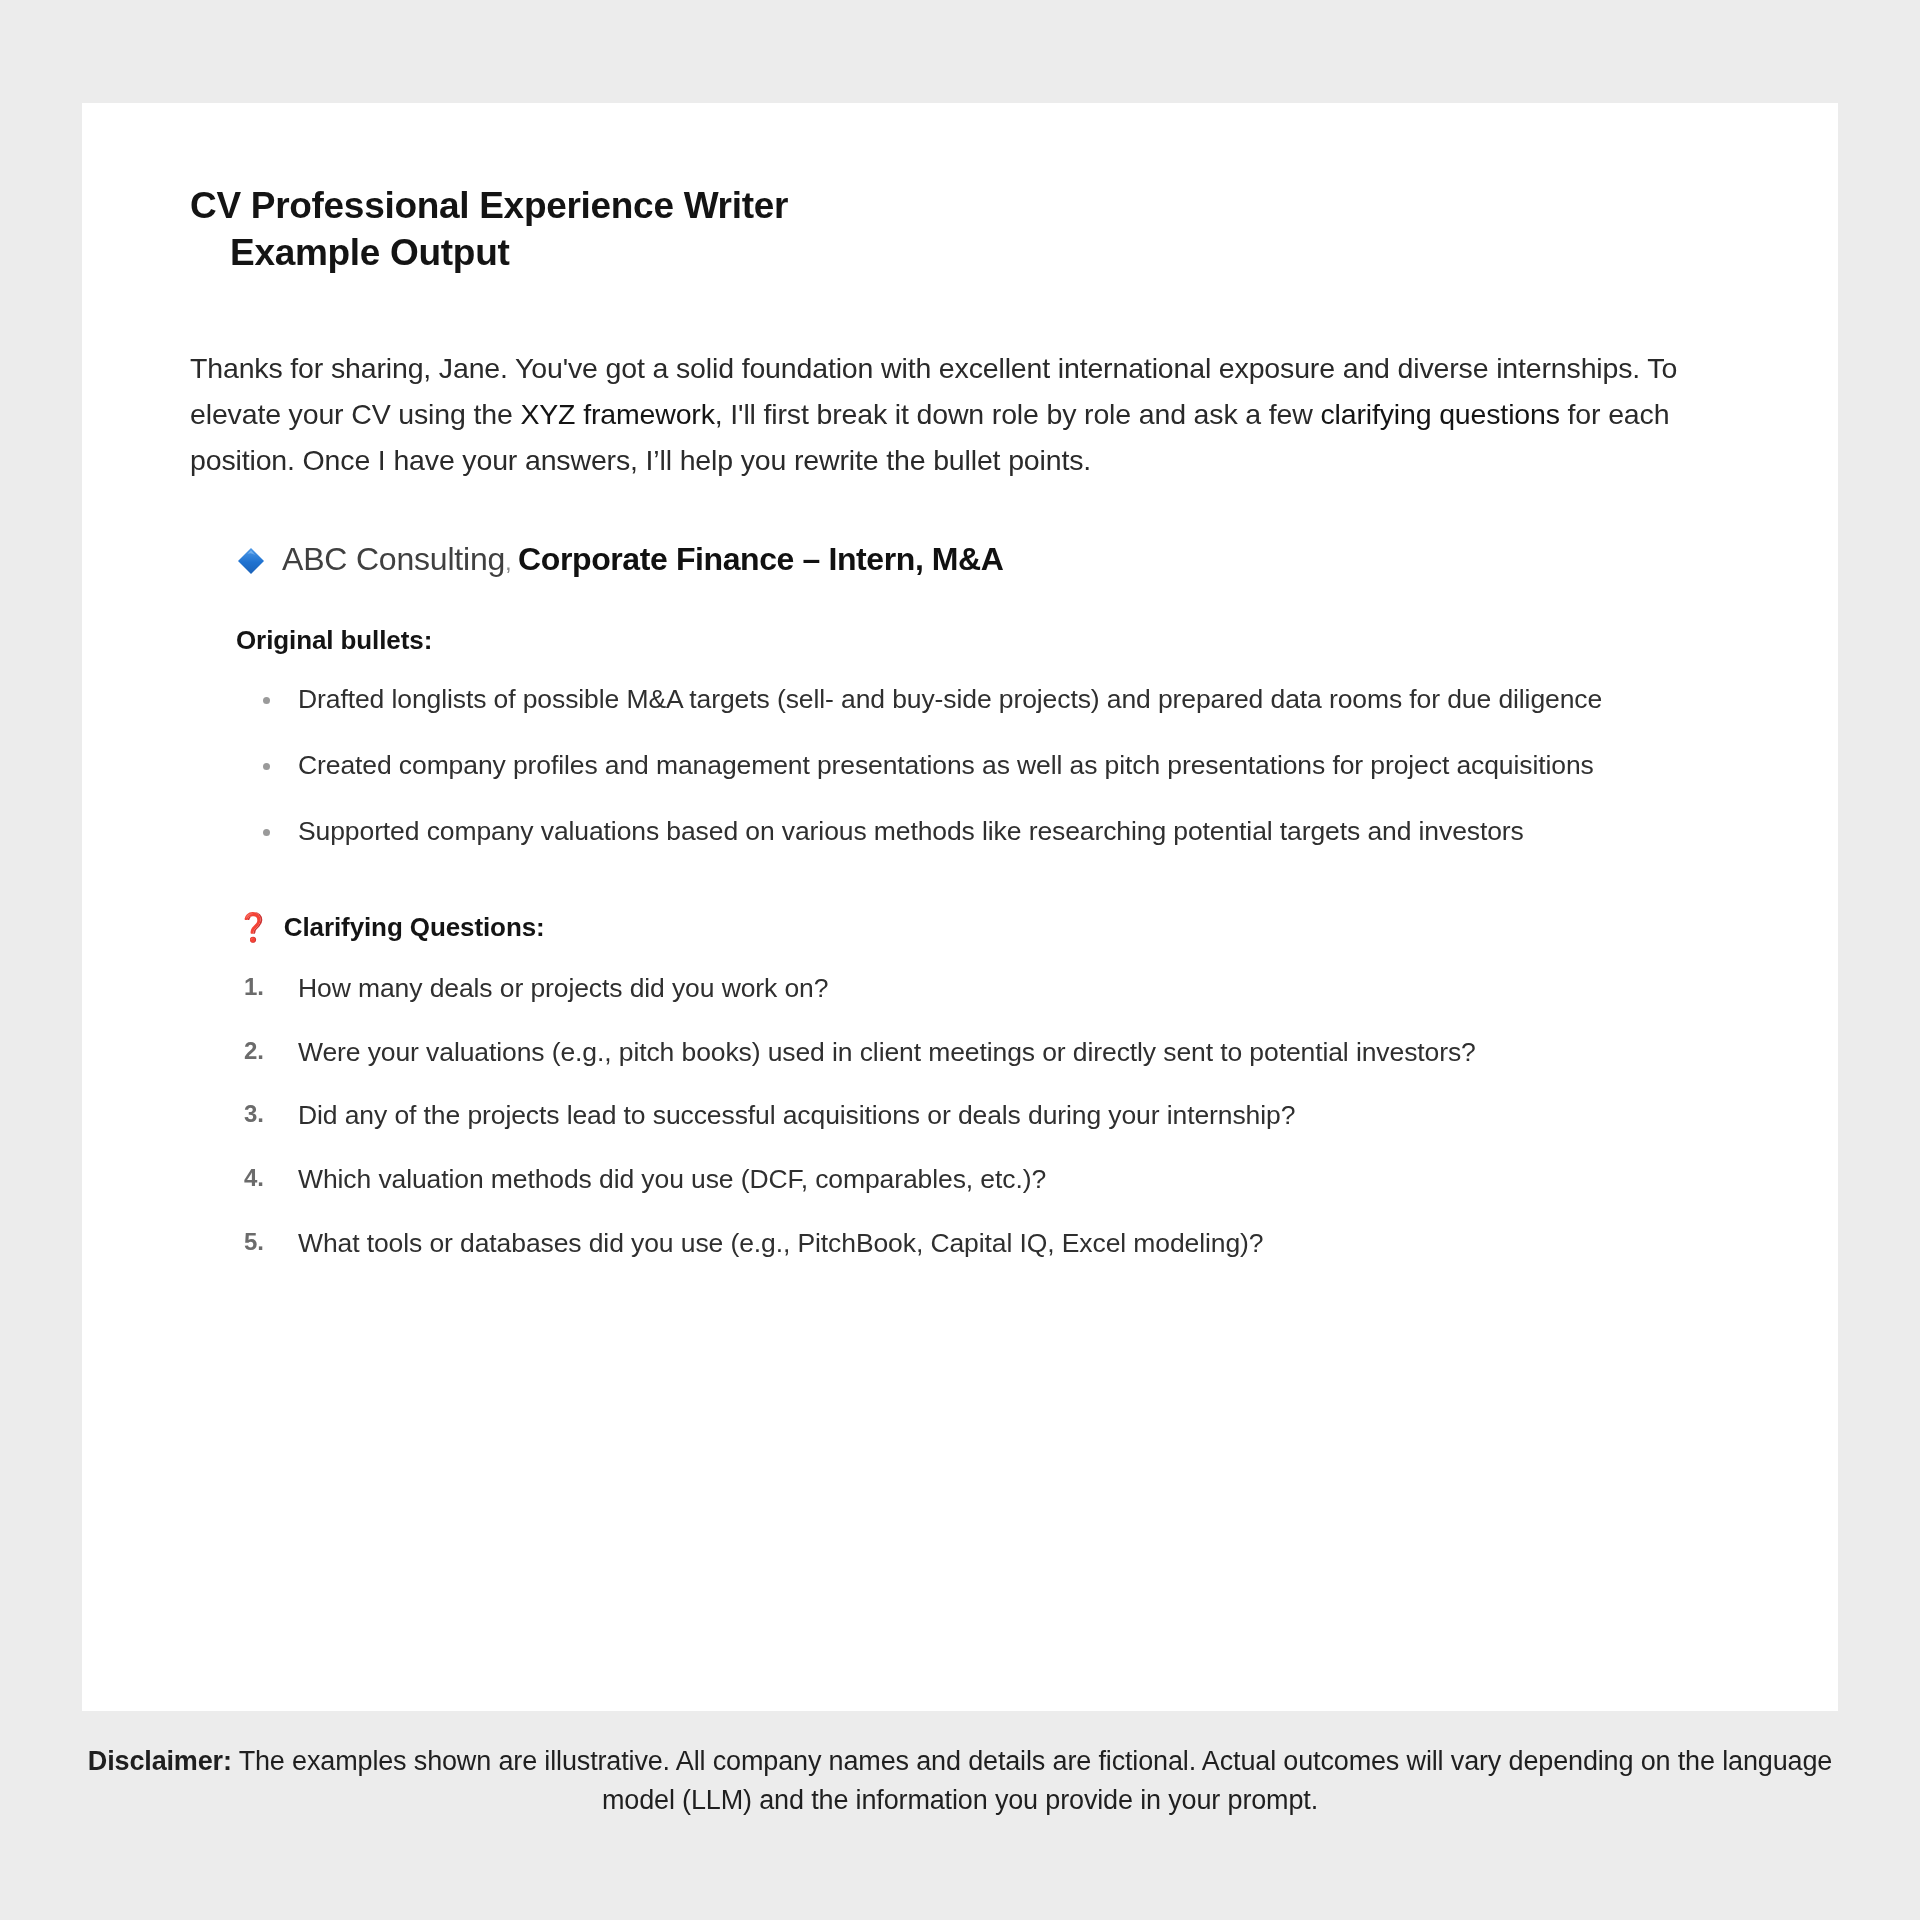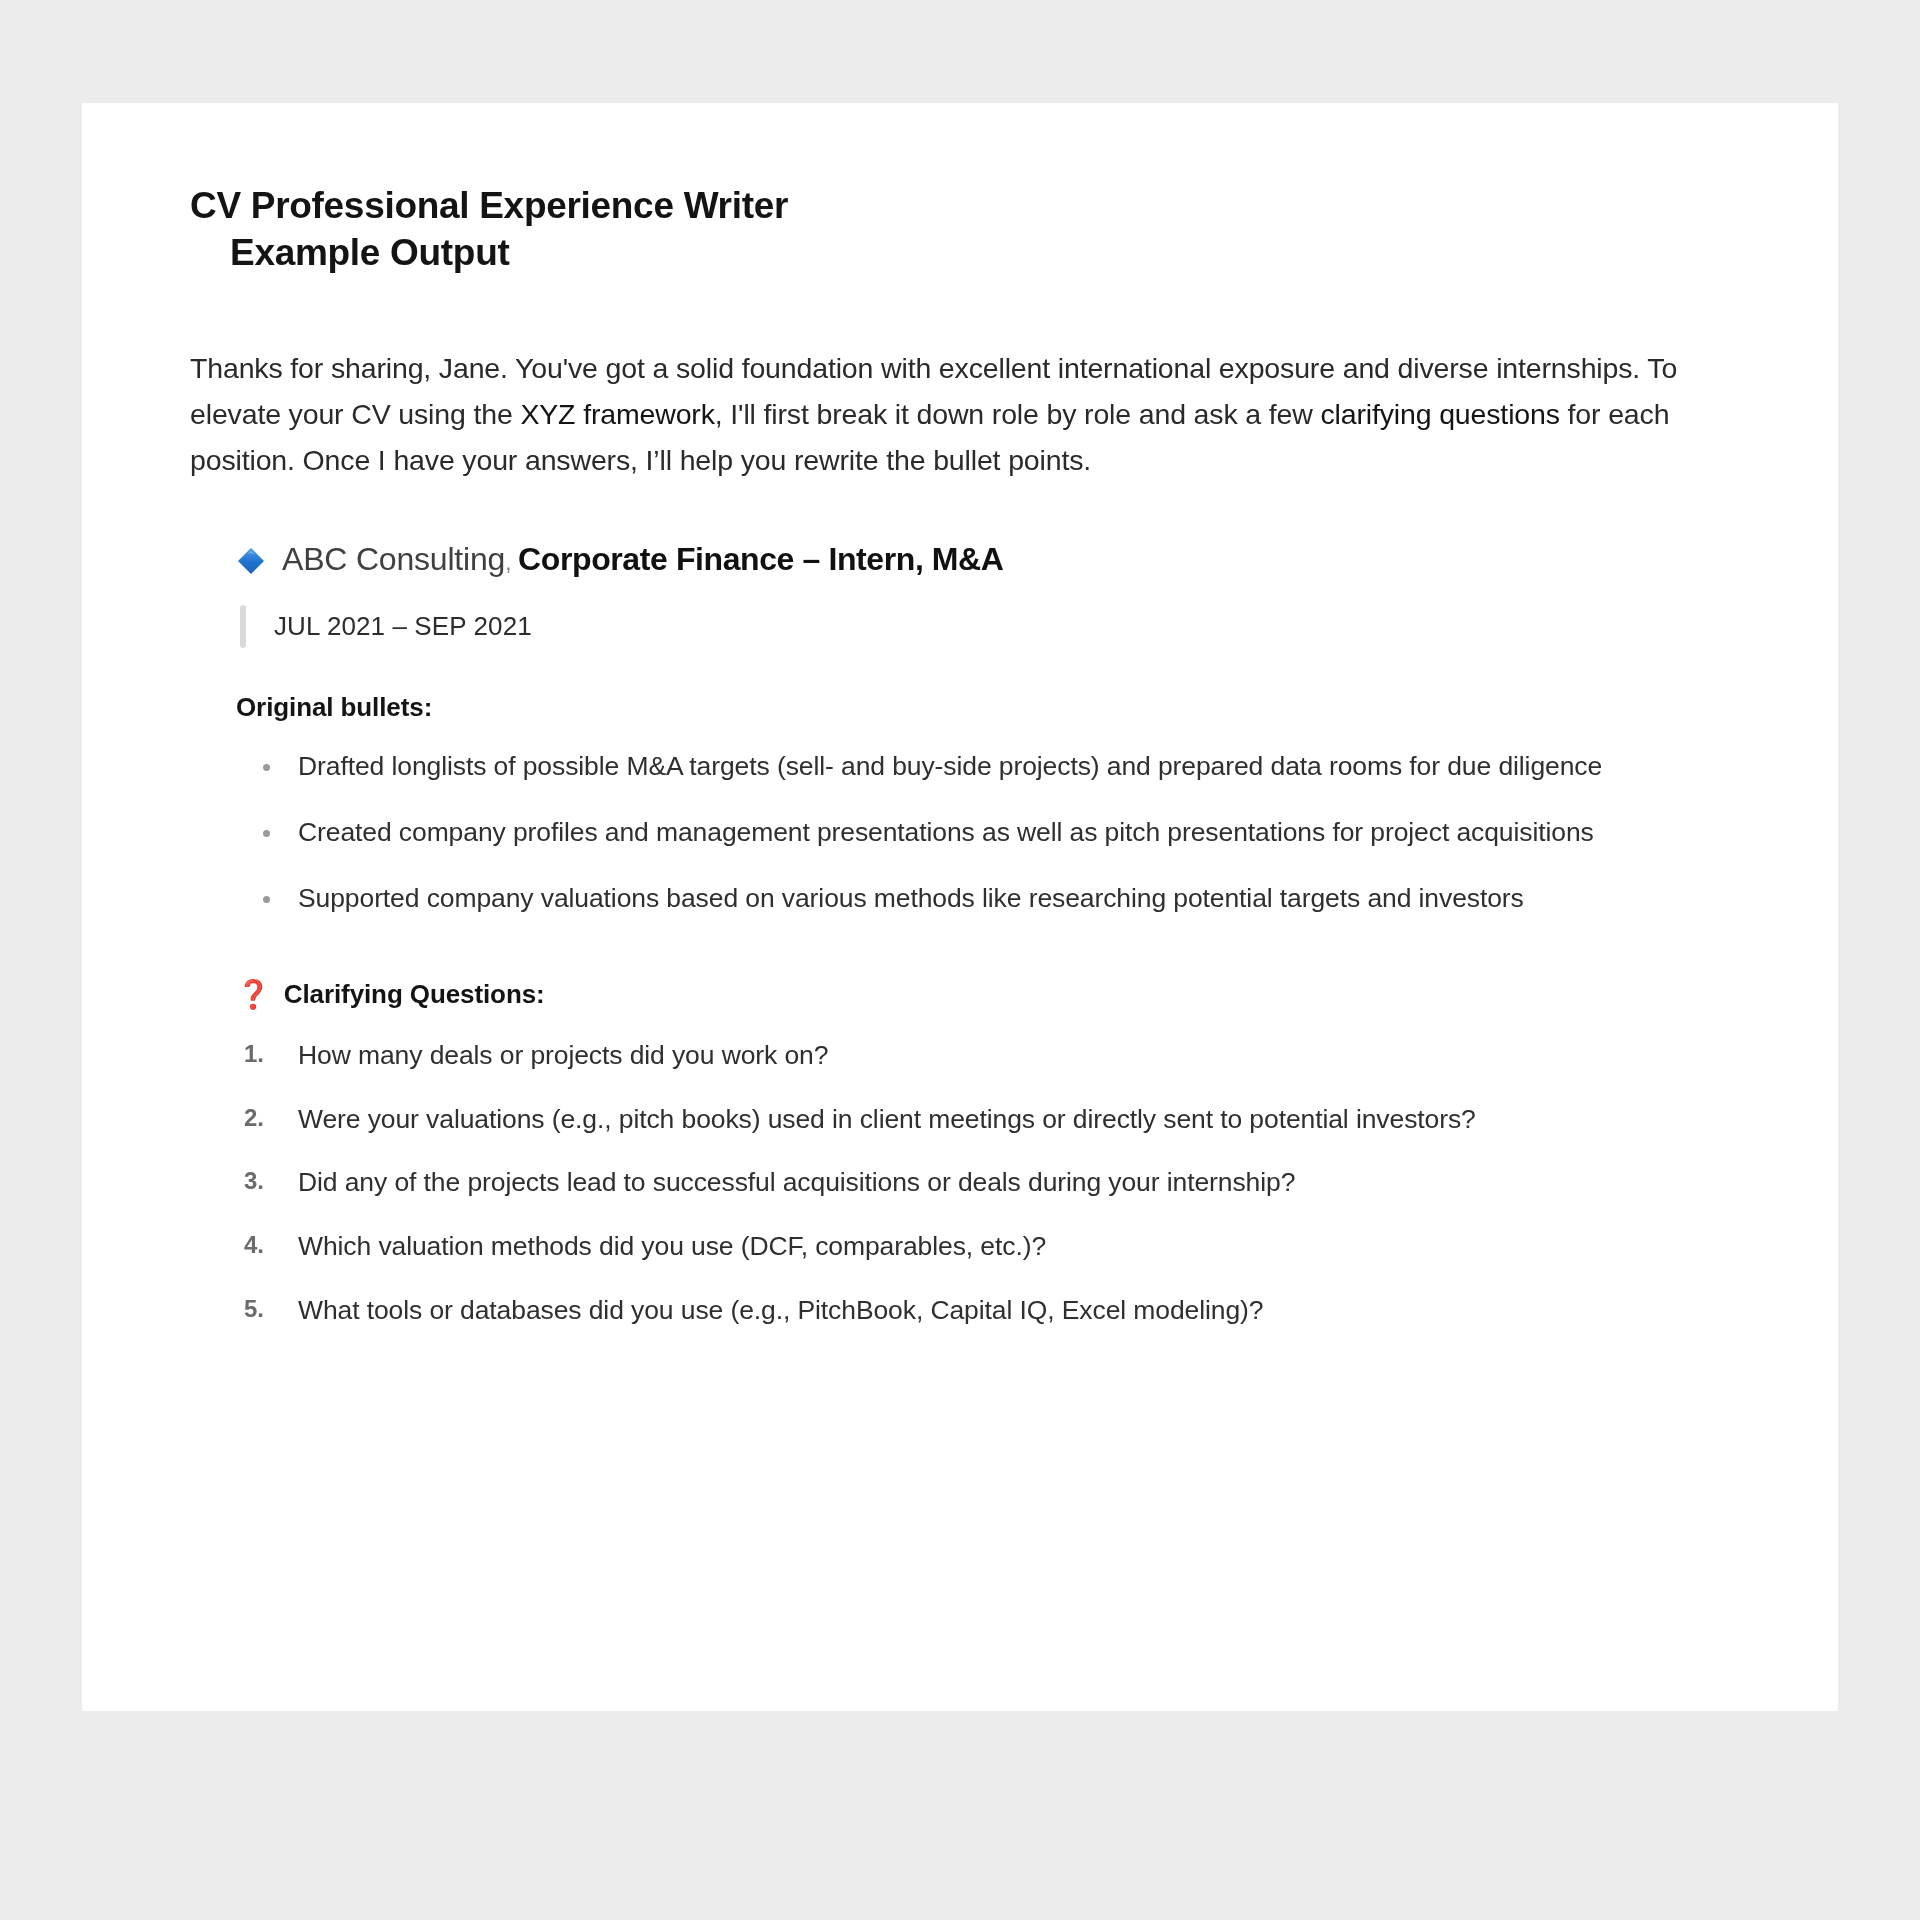--- a/index.html
+++ b/index.html
@@ -256,24 +256,20 @@
               </defs>
               <path d="M15 2 L28 15 L15 28 L2 15 Z" fill="url(#dgrad)"></path>
               <path d="M15 4.2 L11.5 8 Q15 6.2 19 9 Z" fill="#8dc2f2" opacity="0.65"></path>
             </svg>
           </span>
           <span class="company-name">ABC Consulting</span>
           <span class="role-sep">,</span>
           <span class="role-title">Corporate Finance – Intern, M&amp;A</span>
         </div>
 
-        <div class="date-row">
-          <div class="date-bar"></div>
-          <div class="date-text">JUL 2021 – SEP 2021</div>
-        </div>
 
         <div class="section-label">Original bullets:</div>
 
         <ul class="bullets">
           <li>Drafted longlists of possible M&amp;A targets (sell- and buy-side projects) and prepared data rooms for due diligence</li>
           <li>Created company profiles and management presentations as well as pitch presentations for project acquisitions</li>
           <li>Supported company valuations based on various methods like researching potential targets and investors</li>
         </ul>
 
         <div class="section-label with-icon">
@@ -301,14 +297,15 @@
           <li>
             <span class="num">5.</span>
             <span>What tools or databases did you use (e.g., PitchBook, Capital IQ, Excel modeling)?</span>
           </li>
         </ol>
 
       </div>
     </div>
   </div>
 
+  <div class="disclaimer"><b>Disclaimer:</b><span> The examples shown are illustrative. All company names and details are fictional. Actual outcomes will vary depending on the language model (LLM) and the information you provide in your prompt.</span></div>
 
 </div>
 
 </body></html>

